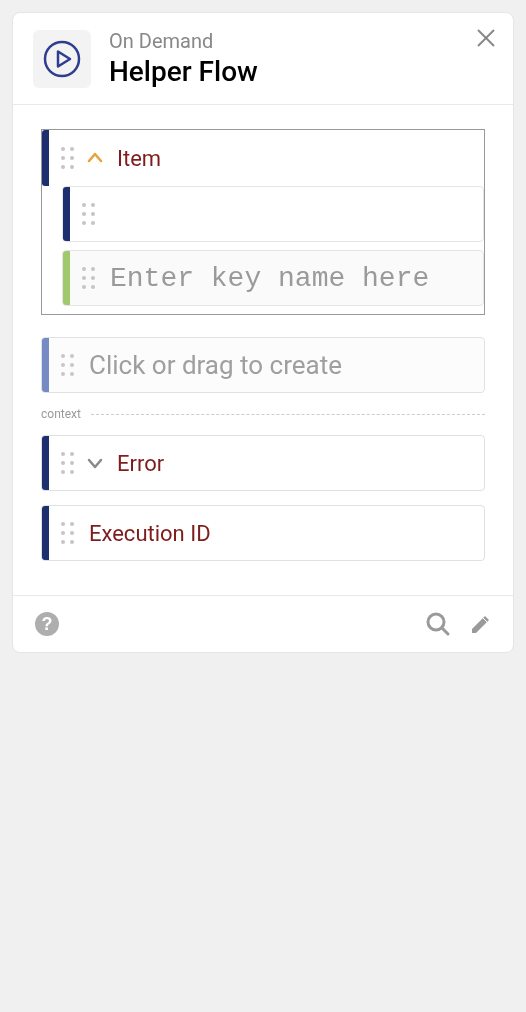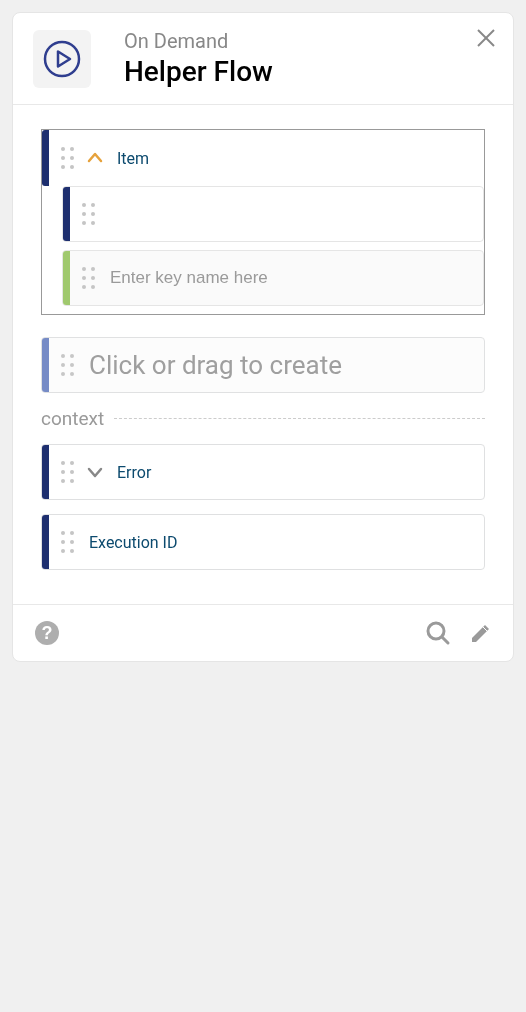--- a/index.html
+++ b/index.html
@@ -19,21 +19,20 @@
       border-radius: 8px;
       width: 502px;
       overflow: hidden;
     }
     .header {
       display: flex;
       align-items: center;
       padding: 16px 20px;
       border-bottom: 1px solid #e8e8e8;
       position: relative;
-      gap: 15px;
     }
     .play-icon-box {
       width: 58px;
       height: 58px;
       background: #f3f3f3;
       border-radius: 6px;
       display: flex;
       align-items: center;
       justify-content: center;
       margin-right: 18px;
@@ -135,39 +134,39 @@
       border-radius: 50%;
     }
     .chevron-cell {
       width: 28px;
       display: flex;
       align-items: center;
       justify-content: center;
       flex-shrink: 0;
     }
     .field-label {
-      color: #0c4a6e;
-      font-size: 16px;
+      color: #7f1d1d;
+      font-size: 22px;
       font-weight: 400;
       padding: 0 8px;
     }
     .field-placeholder {
       color: #9a9a9a;
       font-size: 26px;
       font-weight: 400;
       padding: 0 8px;
     }
     .section-divider {
       display: flex;
       align-items: center;
       margin: 8px 0 14px 0;
     }
     .section-label {
       color: #9a9a9a;
-      font-size: 19px;
+      font-size: 12px;
       margin-right: 10px;
     }
     .dashed-line {
       flex: 1;
       border-top: 1px dashed #ccc;
       height: 0;
     }
     .footer {
       border-top: 1px solid #e8e8e8;
       padding: 14px 20px;
@@ -182,26 +181,26 @@
     }
     .footer-icon {
       cursor: pointer;
       display: flex;
       align-items: center;
       justify-content: center;
     }
     .field-input {
       border: none;
       background: transparent;
-      font-size: 17px;
+      font-size: 28px;
       color: #555;
       padding: 0 8px;
       outline: none;
       width: 100%;
-      font-family: Liberation Sans, sans-serif;
+      font-family: Liberation Mono, monospace;
     }
     .field-input::placeholder {
       color: #9a9a9a;
     }
     .faded {
       opacity: 0.95;
       background: #fcfcfc;
     }
   </style>
 </head>

